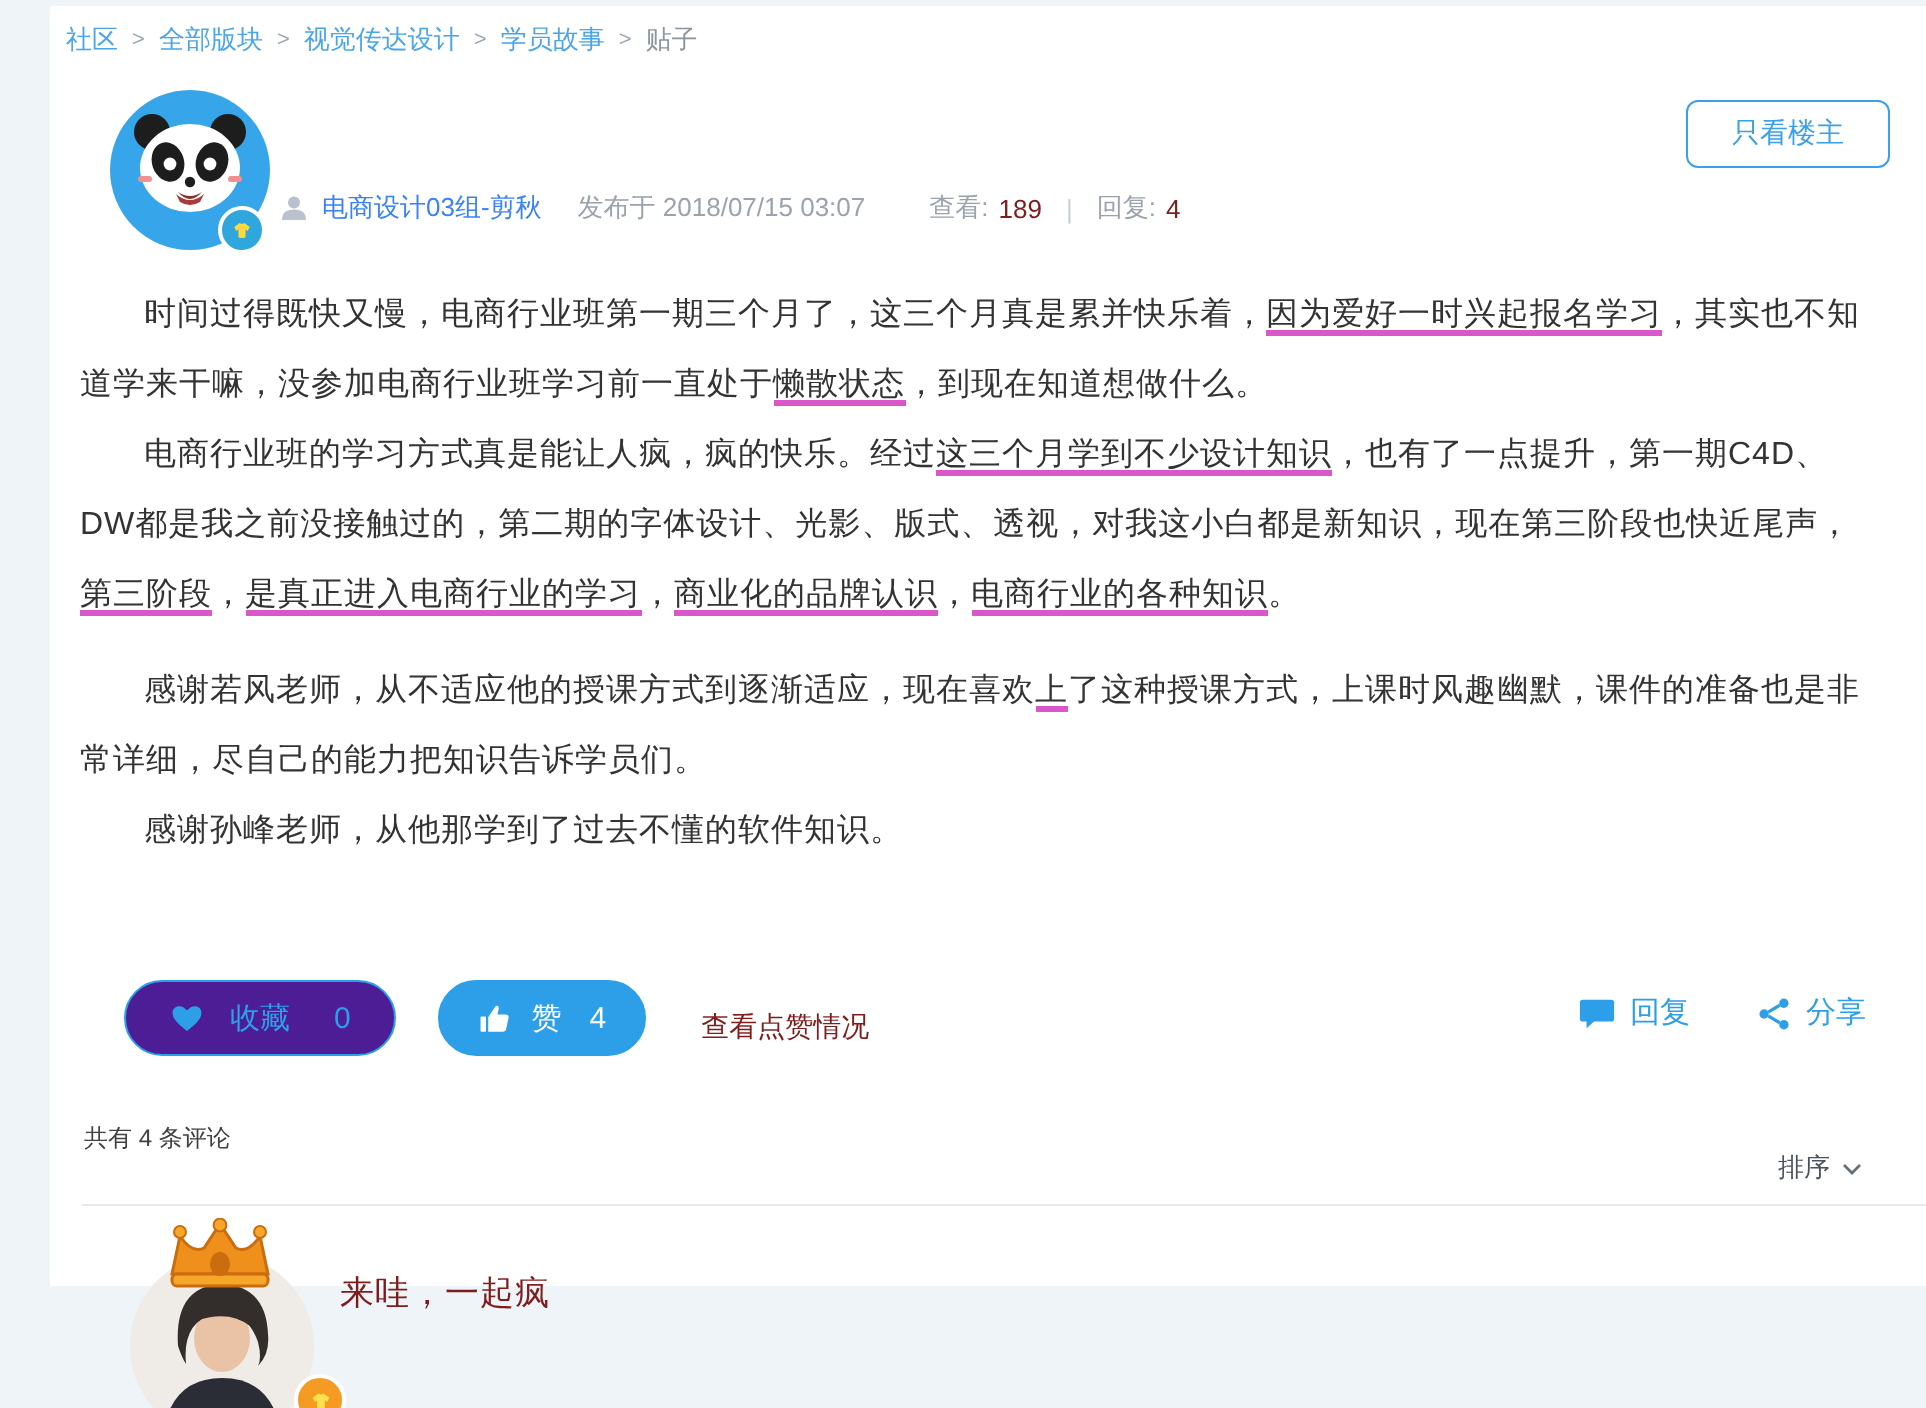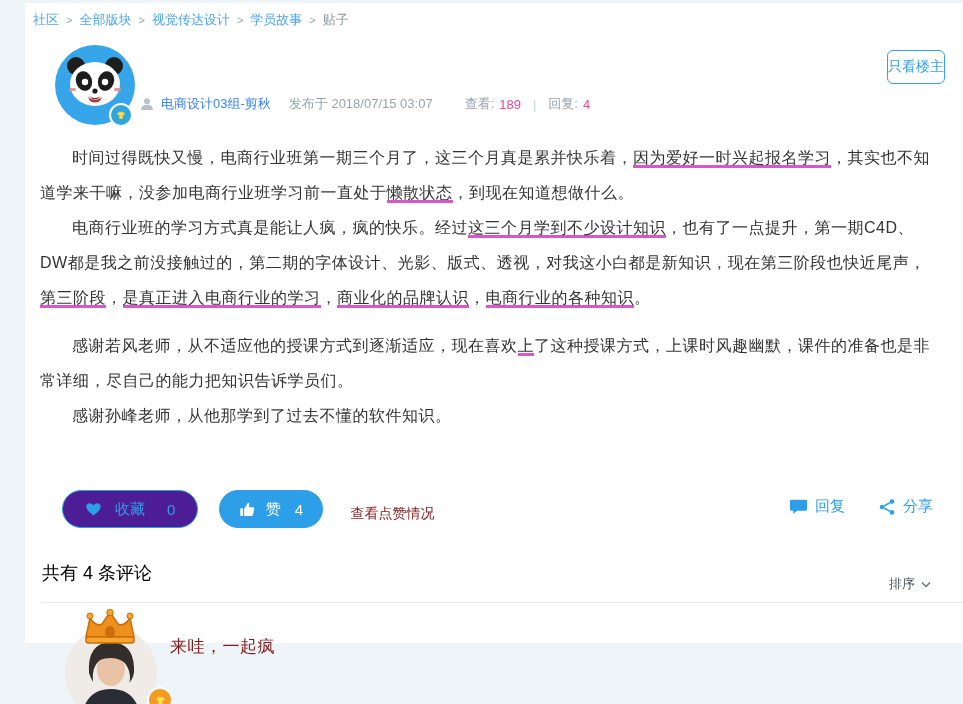--- a/index.html
+++ b/index.html
@@ -36,26 +36,26 @@
     position: absolute; left: 115px; top: 47px;
     font-size: 20px; font-weight: 400; color: #404040; letter-spacing: 1px;
   }
   .post-meta {
     position: absolute; left: 115px; top: 92px;
     display: flex; align-items: center; font-size: 13px; color: #9aa3ad;
   }
   .post-meta .author { color: #3b82f6; margin-left: 7px; }
   .post-meta .published { margin-left: 18px; }
   .post-meta .views-label { margin-left: 32px; }
-  .post-meta .num { color: #ec4899; margin-left: 5px; }
+  .post-meta .num { color: #7f1d1d; margin-left: 5px; }
   .post-meta .pipe { color: #c9d0d6; margin: 0 12px; }
   .only-poster {
     position: absolute; right: 18px; top: 47px;
     background: #fff; border: 1px solid #3aa0e8; border-radius: 6px;
-    color: #3aa0e8; font-size: 14px; padding: 7px 0; cursor: pointer;
+    color: #3aa0e8; font-size: 14px; padding: 7px 22px; cursor: pointer;
     font-family: inherit;
   }
   
   .post-body { position: absolute; left: 15px; top: 137px; width: 899px; }
   .post-body p {
     text-indent: 2em; font-size: 16px; line-height: 35px; color: #333;
     letter-spacing: 0.5px;
   }
   .post-body p:nth-of-type(3) { margin-top: 13px; }
   .hl-underline {
@@ -84,21 +84,21 @@
     cursor: pointer; vertical-align: middle; display: inline-block; padding-top: 10px;
   }
   .right-actions {
     position: absolute; right: 10px; top: 7px; display: flex; gap: 33px;
   }
   .icon-link {
     display: flex; align-items: center; gap: 7px; color: #2d9fe9; font-size: 15px;
     text-decoration: none; cursor: pointer;
   }
   
-  .comments-count { position: absolute; left: 17px; top: 558px; font-size: 18px; color: #000000; }
+  .comments-count { position: absolute; left: 17px; top: 558px; font-size: 12px; color: #404040; }
   .sort-ctl {
     position: absolute; right: 32px; top: 572px; display: flex; align-items: center;
     gap: 6px; font-size: 13px; color: #4a535c; cursor: pointer;
   }
   .comments-divider {
     position: absolute; left: 16px; right: 0; top: 599px; border-top: 1px solid #e7eaee;
   }
   .comment-avatar-wrap { position: absolute; left: 40px; top: 624px; width: 92px; height: 92px; }
   .avatar-circle {
     width: 92px; height: 92px; border-radius: 50%; overflow: hidden; background: #efece7;

